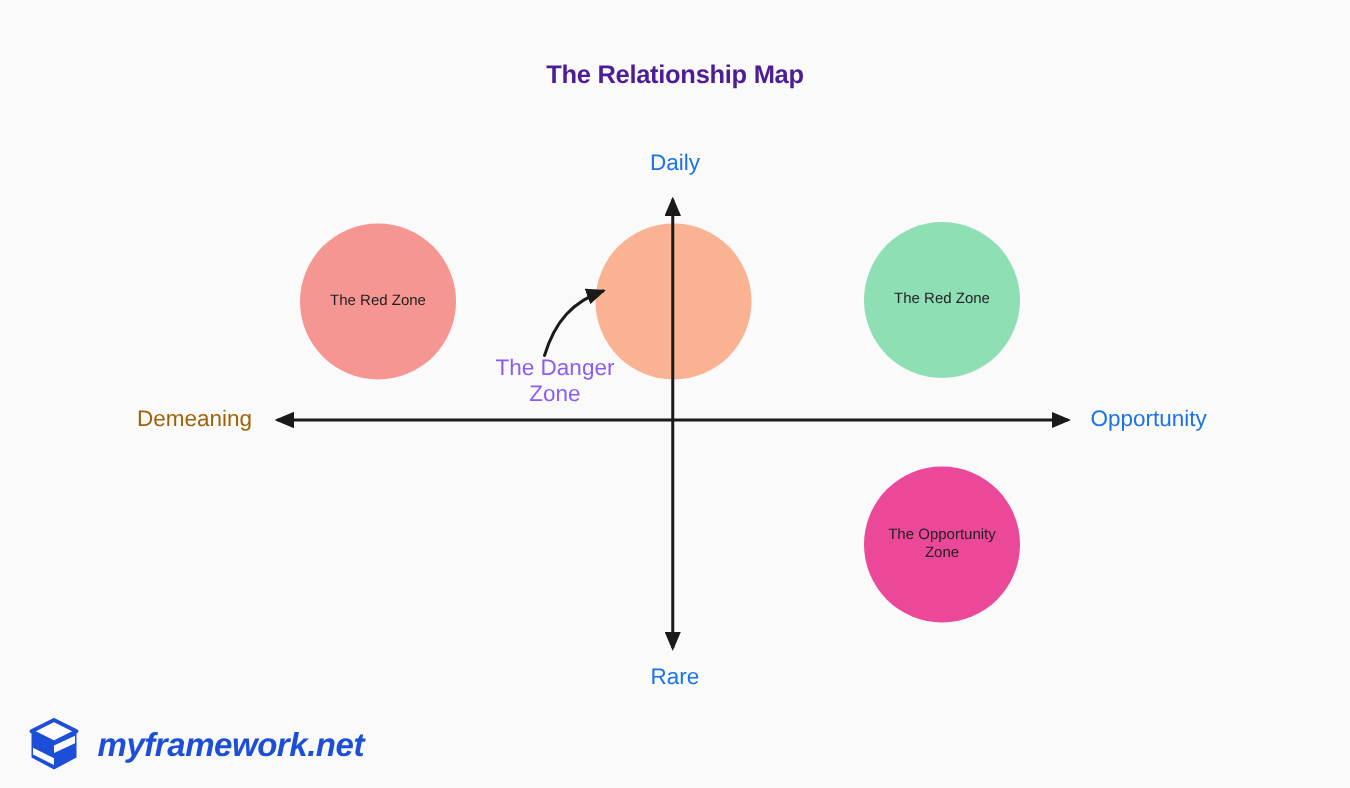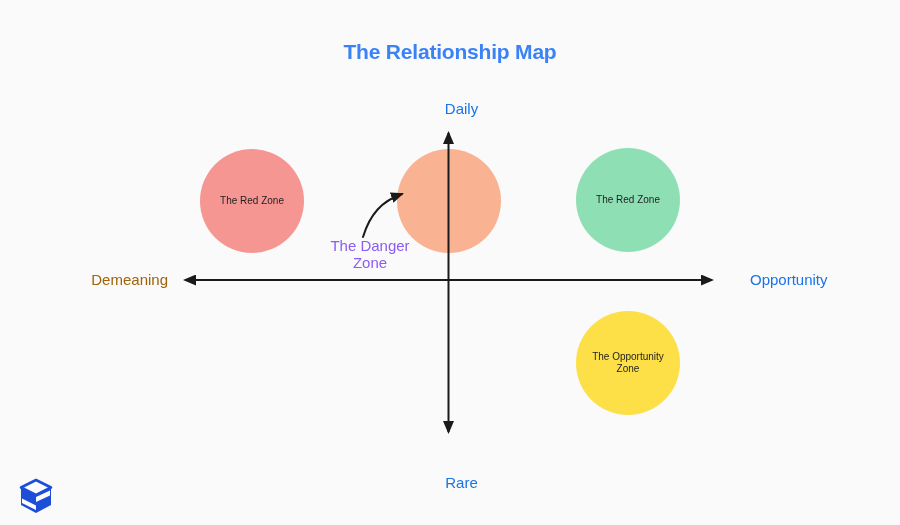--- a/index.html
+++ b/index.html
@@ -12,33 +12,32 @@
   .canvas {
     position: relative;
     width: 900px;
     height: 525px;
     background: #fafafa;
   }
   .title {
     position: absolute;
     top: 40px; left: 0; right: 0;
     text-align: center;
-    font-size: 21px;
+    font-size: 17px;
     font-weight: 700;
-    color: #3b82f6;
+    color: #4c1d95;
     letter-spacing: -0.2px;
   }
   .axis-label {
     position: absolute;
     font-size: 15px;
     font-weight: 500;
     color: #1a73e8;
     z-index: 4;
     white-space: nowrap;
-    padding-left: 23px;
   }
   .axis-label.top    { left: 0; right: 0; top: 100px; text-align: center; }
   .axis-label.bottom { left: 0; right: 0; top: 443px; text-align: center; }
   .axis-label.left   { right: 732px; top: 271px; }
   .axis-label.right  { left: 727px; top: 271px; }
   .zone {
     position: absolute;
     width: 104px; height: 104px;
     border-radius: 50%;
     display: flex;
@@ -98,50 +97,51 @@
   <div class="zone red-left" style="background-color: rgb(245, 150, 146);">
     <span class="zone-label">The Red Zone</span>
   </div>
 
   <div class="zone danger" style="background-color: rgb(249, 178, 146);"></div>
 
   <div class="zone red-right" style="background-color: rgb(142, 224, 180);">
     <span class="zone-label">The Red Zone</span>
   </div>
 
-  <div class="zone opportunity" style="background-color: #fde047;">
+  <div class="zone opportunity" style="background-color: #ec4899;">
     <span class="zone-label">The Opportunity Zone</span>
   </div>
 
   <svg class="axes-svg" width="900" height="525" viewBox="0 0 900 525">
     <defs>
       <marker id="arrow" markerUnits="userSpaceOnUse" markerWidth="13" markerHeight="11" refX="11" refY="5.5" orient="auto">
         <path d="M0,0 L13,5.5 L0,11 Z" fill="#1a1a1a"></path>
       </marker>
     </defs>
 
     <line x1="448.5" y1="280" x2="448.5" y2="133" stroke="#1a1a1a" stroke-width="2" marker-end="url(#arrow)"></line>
     <line x1="448.5" y1="280" x2="448.5" y2="432" stroke="#1a1a1a" stroke-width="2" marker-end="url(#arrow)"></line>
 
     <line x1="448.5" y1="280" x2="185" y2="280" stroke="#1a1a1a" stroke-width="2" marker-end="url(#arrow)"></line>
     <line x1="448.5" y1="280" x2="712" y2="280" stroke="#1a1a1a" stroke-width="2" marker-end="url(#arrow)"></line>
 
     <path d="M 363 237 C 370 214 382 201 402 194" fill="none" stroke="#1a1a1a" stroke-width="2" stroke-linecap="round" marker-end="url(#arrow)"></path>
   </svg>
 
   <div class="axis-label top" style="color: rgb(26, 115, 232);">Daily</div>
-  <div class="axis-label bottom" style="color: rgb(26, 115, 232); margin-top: 31px;">Rare</div>
+  <div class="axis-label bottom" style="color: rgb(26, 115, 232);">Rare</div>
   <div class="axis-label left" style="color: #a16207;">Demeaning</div>
   <div class="axis-label right" style="color: rgb(26, 115, 232);">Opportunity</div>
 
   <div class="annotation-label">The Danger Zone</div>
 
   <div class="footer">
     <svg width="40" height="40" viewBox="0 0 40 40">
       <polygon points="5,10.5 5,28 20,36 20,18" fill="#1d4ed8"></polygon>
       <polygon points="35,10.5 35,28 20,36 20,18" fill="#1d4ed8"></polygon>
       <polygon points="20,3 35,10.5 20,18 5,10.5" fill="#fdfdfd" stroke="#1d4ed8" stroke-width="2.6" stroke-linejoin="round"></polygon>
       <polygon points="20,20 34,13.5 34,18.5 20,25" fill="#fdfdfd"></polygon>
       <polygon points="6,21.5 20,28.5 20,33 6,26" fill="#fdfdfd"></polygon>
     </svg>
+    <span class="brand-text" style="color: rgb(29, 78, 216);">myframework.net</span>
   </div>
 
 </div>
 
 </body></html>

